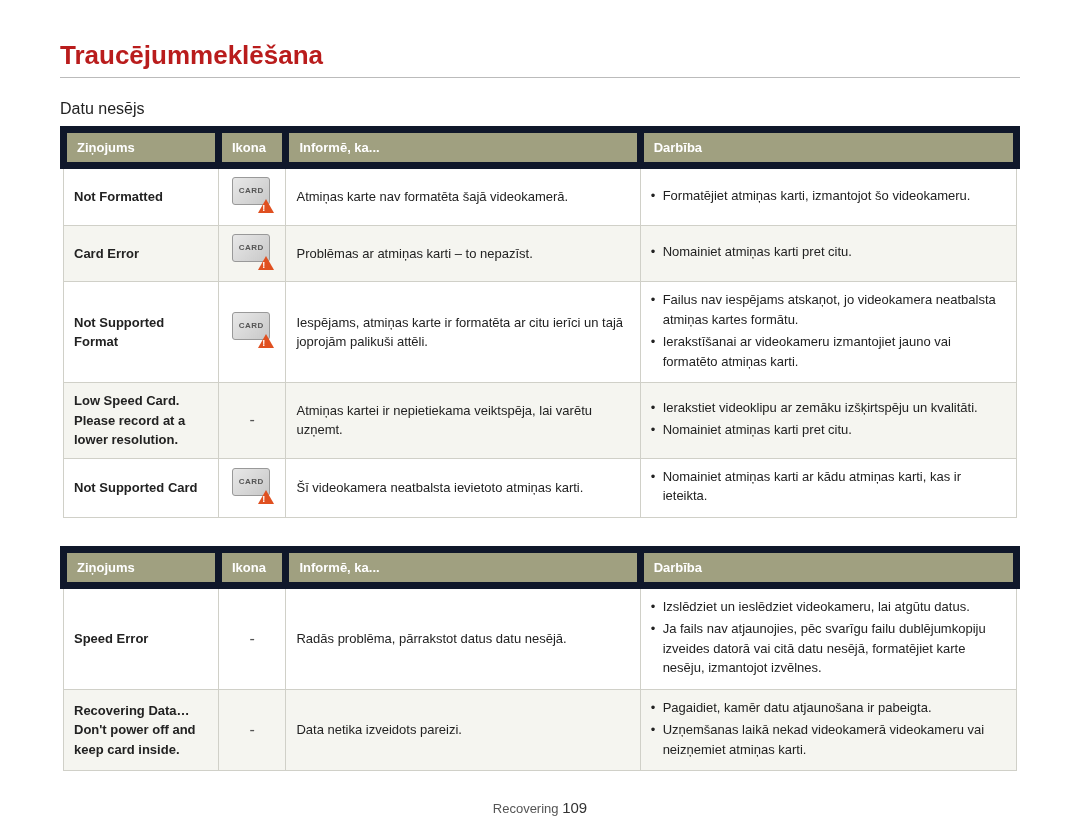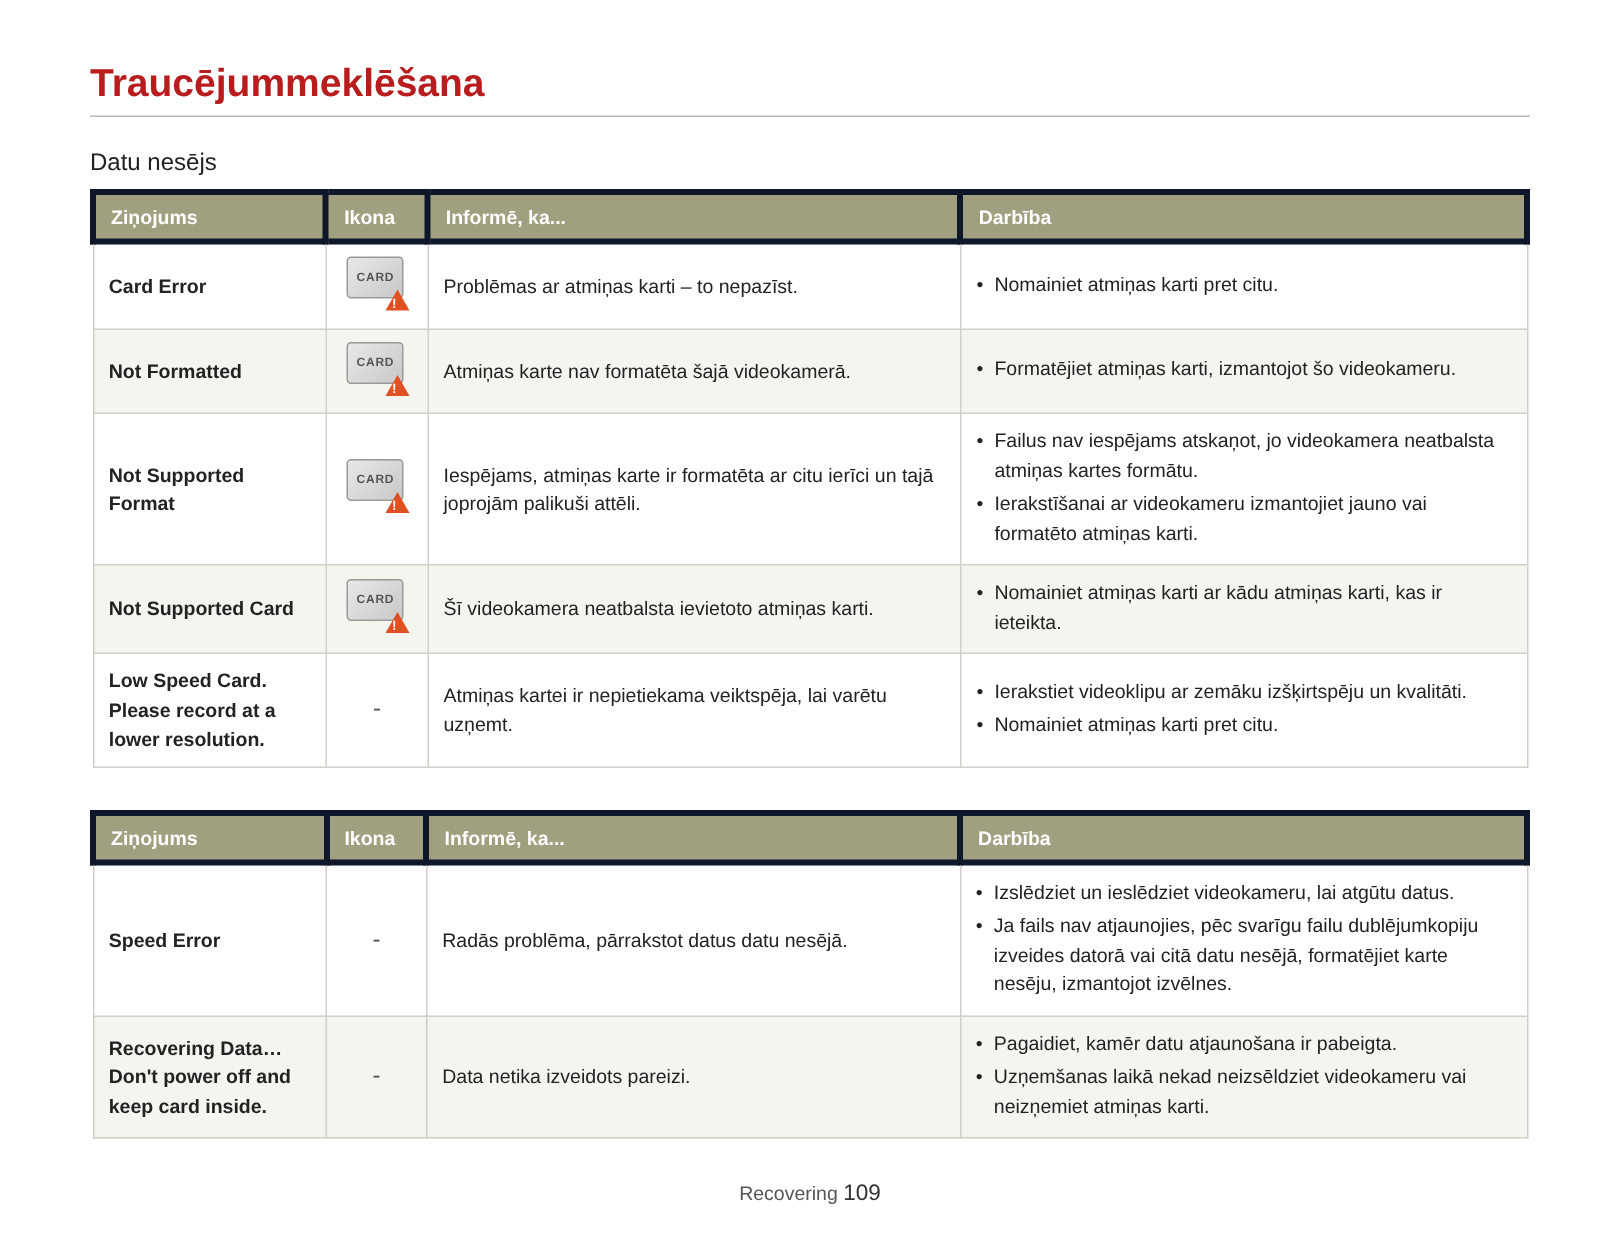--- a/index.html
+++ b/index.html
@@ -40,21 +40,21 @@
     }
     thead tr {
       background-color: #a0a080;
       color: #fff;
     }
     thead th {
       padding: 7px 10px;
       text-align: left;
       font-size: 13px;
       font-weight: bold;
-      border: 4px solid #0f172a;
+      border: 7px solid #0f172a;
     }
     tbody tr {
       border: 1px solid #ccc;
     }
     tbody tr:nth-child(even) {
       background: #f5f5f0;
     }
     tbody tr:nth-child(odd) {
       background: #fff;
     }
@@ -172,76 +172,76 @@
     <thead>
       <tr>
         <th>Ziņojums</th>
         <th>Ikona</th>
         <th>Informē, ka...</th>
         <th>Darbība</th>
       </tr>
     </thead>
     <tbody id="datu-tbody">
     <tr>
+          <td class="msg">Not Formatted</td>
+          <td class="icon-cell"><div class="icon-card"><div class="card-body">CARD</div><div class="warn-icon">
+                <div class="warn-triangle"></div>
+              </div></div></td>
+          <td class="info-cell">Atmiņas karte nav formatēta šajā videokamerā.</td>
+          <td class="action-cell">
+            <ul class="action-list">
+              <li>Formatējiet atmiņas karti, izmantojot šo videokameru.</li>
+            </ul>
+          </td>
+        </tr>
+        <tr>
           <td class="msg">Card Error</td>
           <td class="icon-cell"><div class="icon-card"><div class="card-body">CARD</div><div class="warn-icon">
                 <div class="warn-triangle"></div>
               </div></div></td>
           <td class="info-cell">Problēmas ar atmiņas karti – to nepazīst.</td>
           <td class="action-cell">
             <ul class="action-list">
               <li>Nomainiet atmiņas karti pret citu.</li>
-            </ul>
-          </td>
-        </tr>
-        <tr>
-          <td class="msg">Not Formatted</td>
-          <td class="icon-cell"><div class="icon-card"><div class="card-body">CARD</div><div class="warn-icon">
-                <div class="warn-triangle"></div>
-              </div></div></td>
-          <td class="info-cell">Atmiņas karte nav formatēta šajā videokamerā.</td>
-          <td class="action-cell">
-            <ul class="action-list">
-              <li>Formatējiet atmiņas karti, izmantojot šo videokameru.</li>
             </ul>
           </td>
         </tr>
         <tr>
           <td class="msg">Not Supported Format</td>
           <td class="icon-cell"><div class="icon-card"><div class="card-body">CARD</div><div class="warn-icon">
                 <div class="warn-triangle"></div>
               </div></div></td>
           <td class="info-cell">Iespējams, atmiņas karte ir formatēta ar citu ierīci un tajā joprojām palikuši attēli.</td>
           <td class="action-cell">
             <ul class="action-list">
               <li>Failus nav iespējams atskaņot, jo videokamera neatbalsta atmiņas kartes formātu.</li>
               <li>Ierakstīšanai ar videokameru izmantojiet jauno vai formatēto atmiņas karti.</li>
-            </ul>
-          </td>
-        </tr>
-        <tr>
-          <td class="msg">Not Supported Card</td>
-          <td class="icon-cell"><div class="icon-card"><div class="card-body">CARD</div><div class="warn-icon">
-                <div class="warn-triangle"></div>
-              </div></div></td>
-          <td class="info-cell">Šī videokamera neatbalsta ievietoto atmiņas karti.</td>
-          <td class="action-cell">
-            <ul class="action-list">
-              <li>Nomainiet atmiņas karti ar kādu atmiņas karti, kas ir ieteikta.</li>
             </ul>
           </td>
         </tr>
         <tr>
           <td class="msg">Low Speed Card. Please record at a lower resolution.</td>
           <td class="icon-cell"><span class="dash-cell">-</span></td>
           <td class="info-cell">Atmiņas kartei ir nepietiekama veiktspēja, lai varētu uzņemt.</td>
           <td class="action-cell">
             <ul class="action-list">
               <li>Ierakstiet videoklipu ar zemāku izšķirtspēju un kvalitāti.</li>
               <li>Nomainiet atmiņas karti pret citu.</li>
+            </ul>
+          </td>
+        </tr>
+        <tr>
+          <td class="msg">Not Supported Card</td>
+          <td class="icon-cell"><div class="icon-card"><div class="card-body">CARD</div><div class="warn-icon">
+                <div class="warn-triangle"></div>
+              </div></div></td>
+          <td class="info-cell">Šī videokamera neatbalsta ievietoto atmiņas karti.</td>
+          <td class="action-cell">
+            <ul class="action-list">
+              <li>Nomainiet atmiņas karti ar kādu atmiņas karti, kas ir ieteikta.</li>
             </ul>
           </td>
         </tr>
       </tbody>
   </table>
 </div>
 
 <div class="section">
   <table>
     <thead>
@@ -264,21 +264,21 @@
             </ul>
           </td>
         </tr>
         <tr>
           <td class="msg">Recovering Data… Don't power off and keep card inside.</td>
           <td class="icon-cell"><span class="dash-cell">-</span></td>
           <td class="info-cell">Data netika izveidots pareizi.</td>
           <td class="action-cell">
             <ul class="action-list">
               <li>Pagaidiet, kamēr datu atjaunošana ir pabeigta.</li>
-              <li>Uzņemšanas laikā nekad neizsēldziet videokameru vai neizņemiet atmiņas karti.</li>
+              <li>Uzņemšanas laikā nekad videokamerā videokameru vai neizņemiet atmiņas karti.</li>
             </ul>
           </td>
         </tr>
       </tbody>
   </table>
 </div>
 
 <div class="footer">
   <span>Recovering</span>
   <span class="footer-page">109</span>

